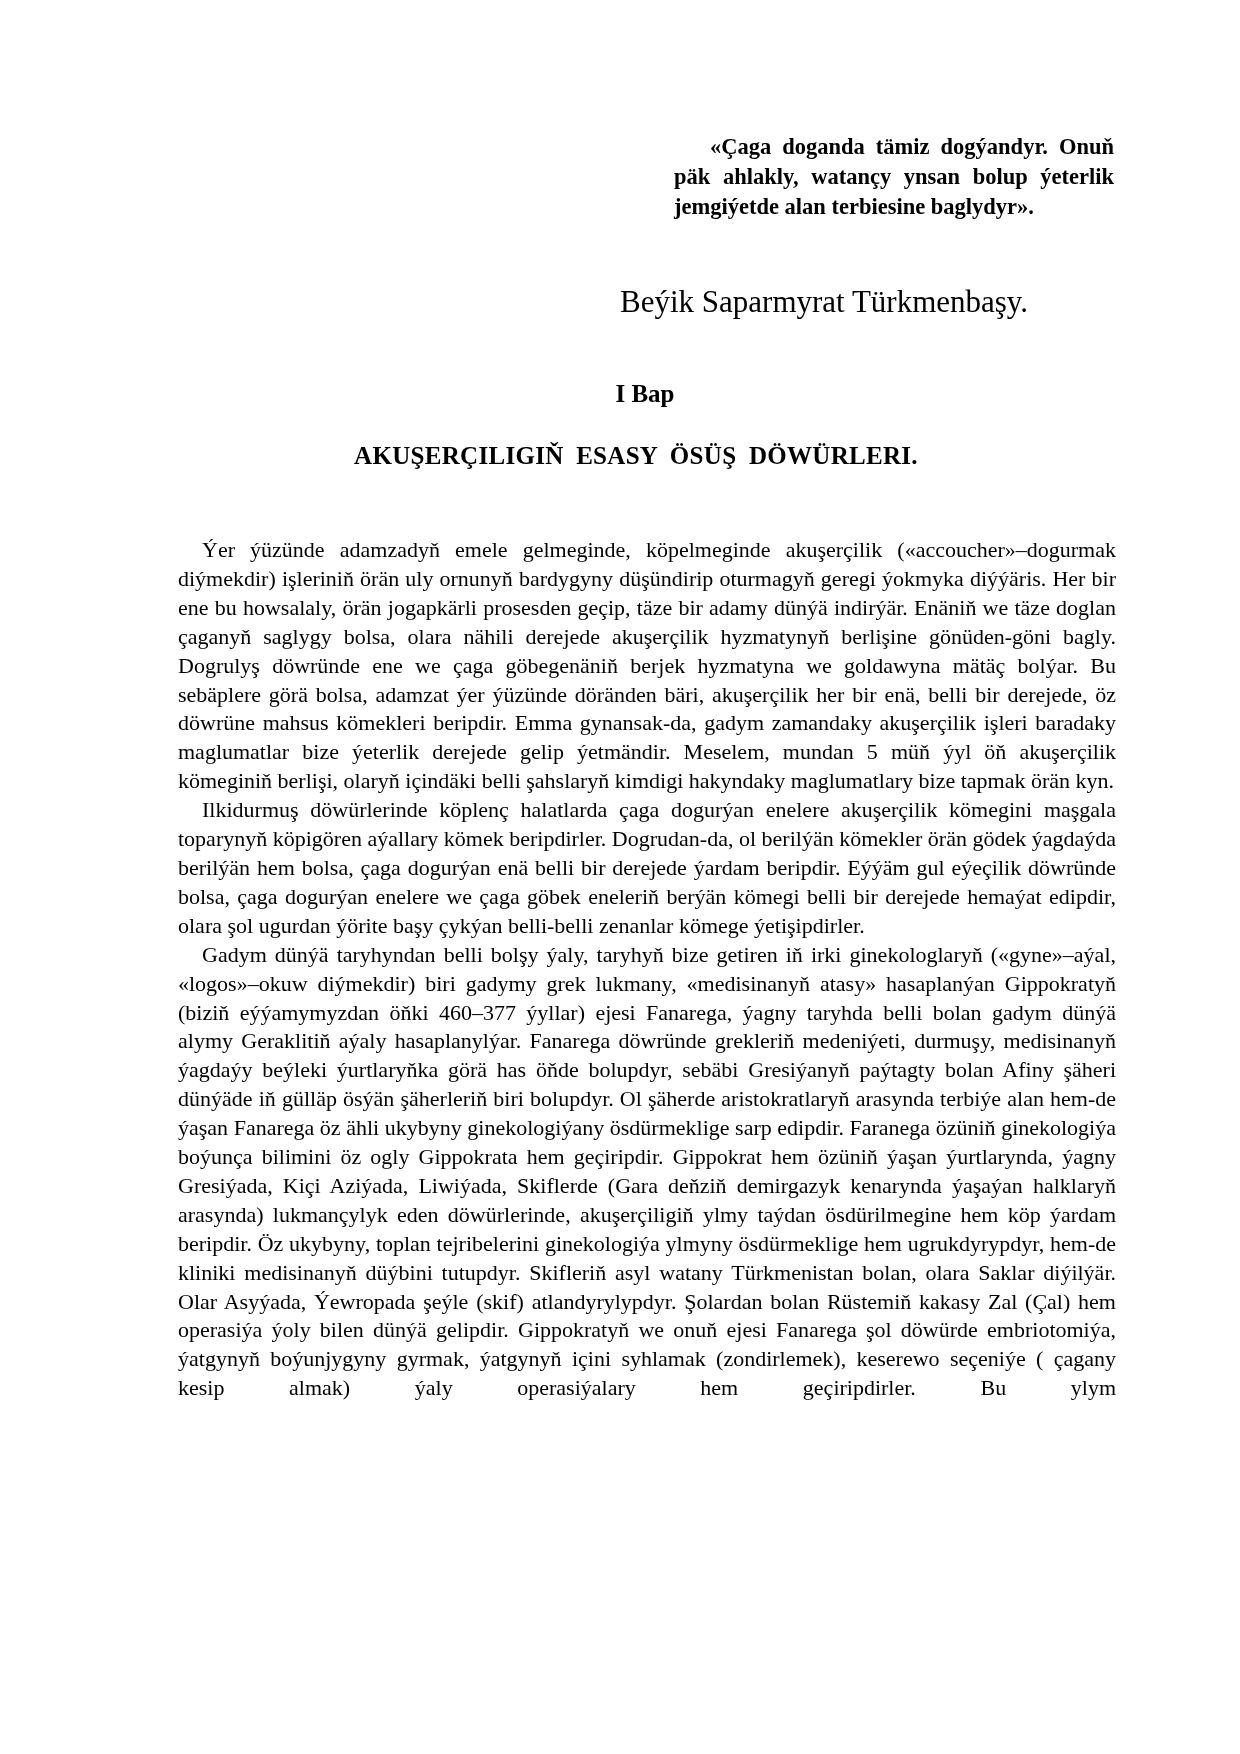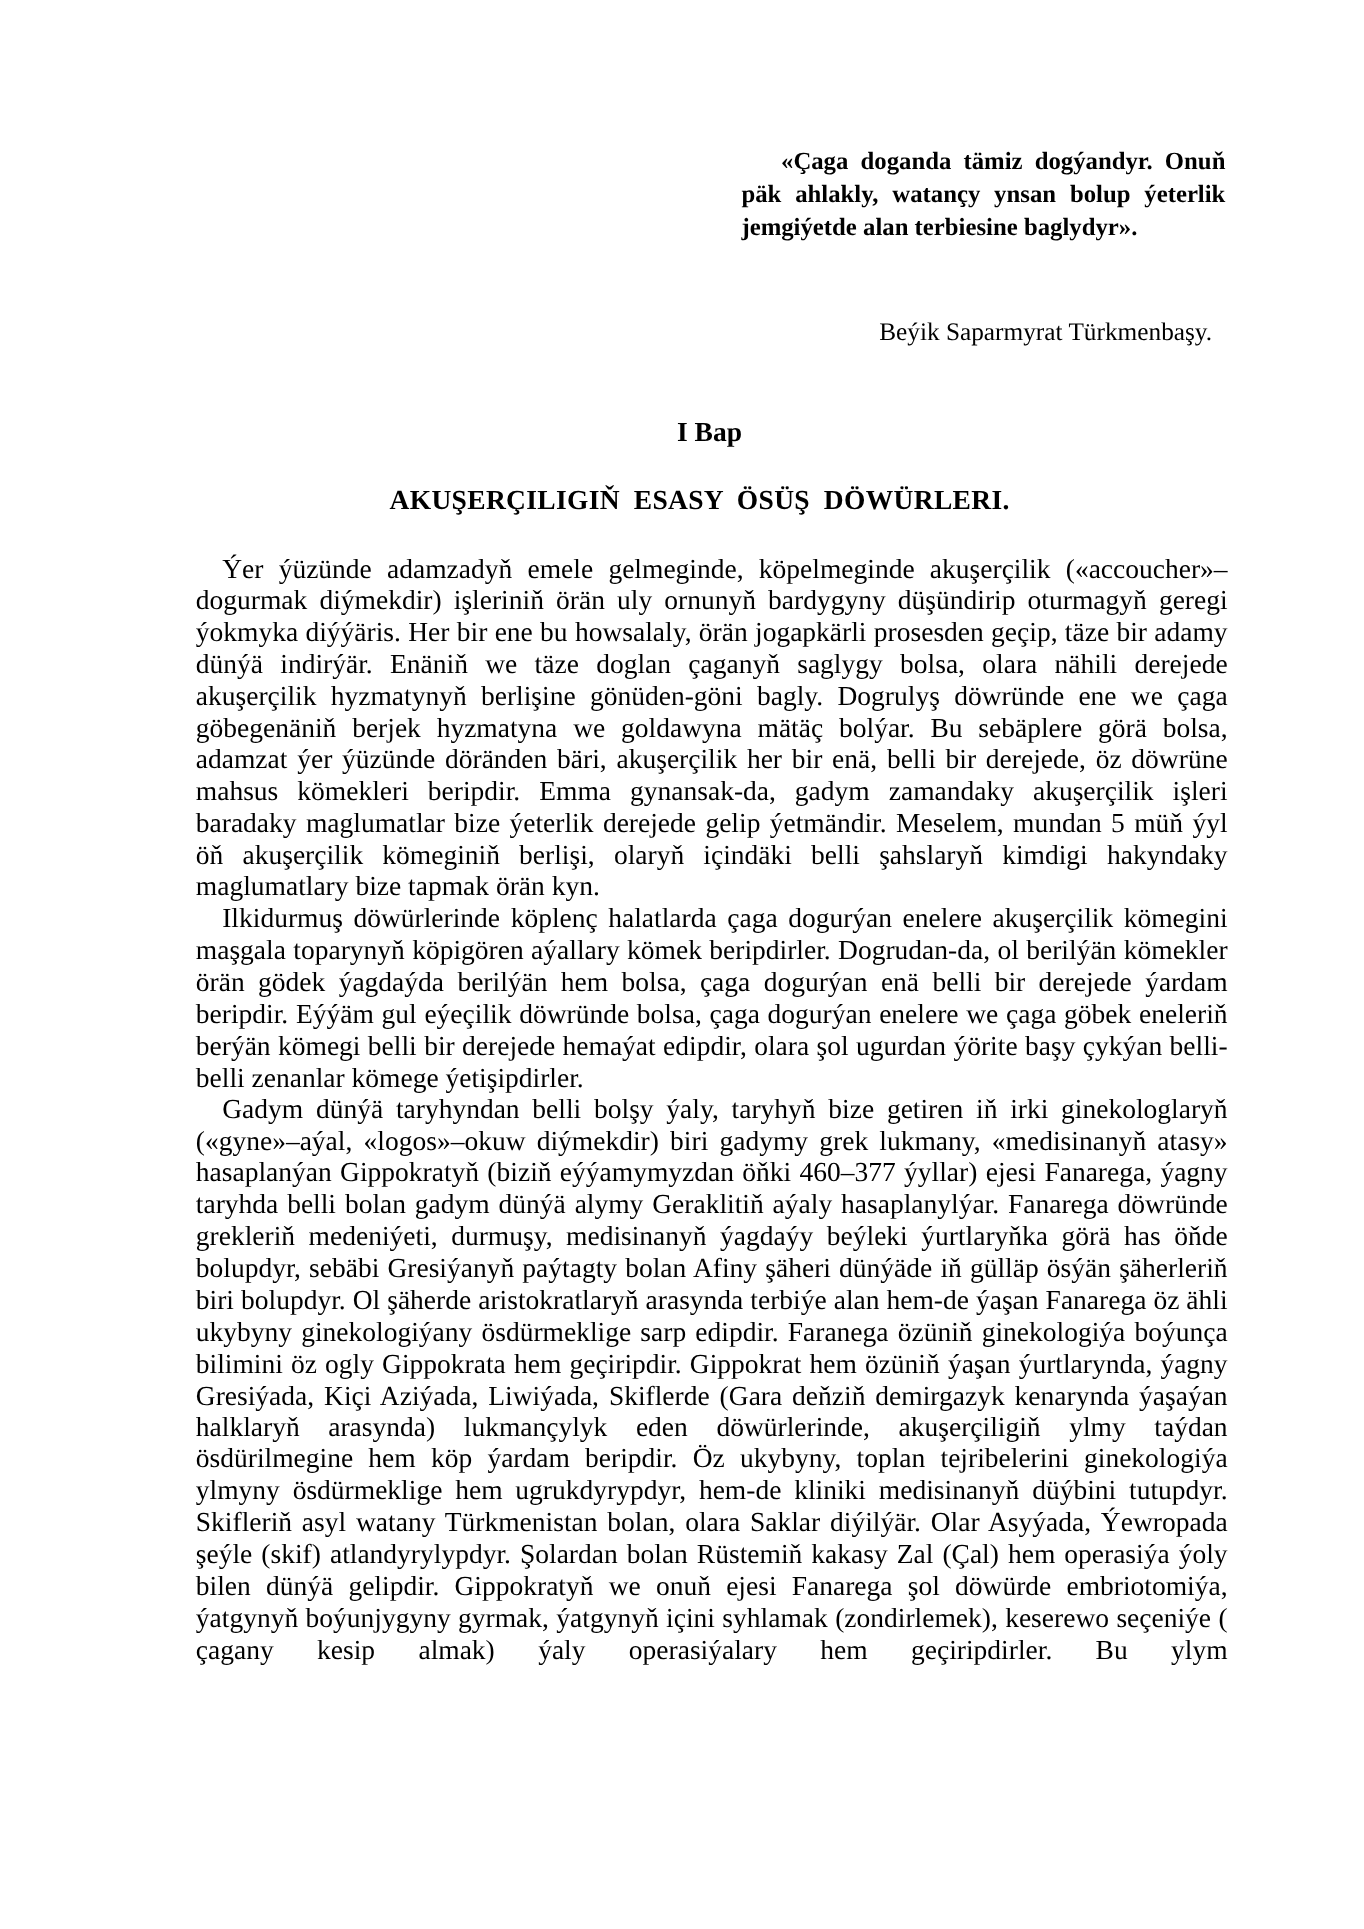--- a/index.html
+++ b/index.html
@@ -8,34 +8,34 @@
       font-family: "Liberation Serif", "DejaVu Serif", serif; color: #000;
     }
     .epigraph {
       position: absolute; left: 674px; top: 132px; width: 440px;
       font-weight: bold; font-size: 22.5px; line-height: 30px;
       text-align: justify; text-align-last: left;
     }
     .epigraph .indent { display: inline-block; width: 36px; }
     .author {
       position: absolute; left: 620px; top: 287px; width: 482px;
-      text-align: right; font-size: 23px; line-height: 30px;
+      text-align: left; font-size: 31px; line-height: 30px;
     }
     .chapter {
       position: absolute; left: 0; top: 378px; width: 1240px; text-align: center;
       font-weight: bold; font-size: 25px; line-height: 32px; padding-left: 25px;
     }
     .title {
       position: absolute; left: 0; top: 440px; width: 1240px; text-align: center;
       font-weight: bold; font-size: 25px; line-height: 32px; letter-spacing: 0.3px;
     }
     .title div { word-spacing: 6px; margin-left: 32px; }
     .body-text {
-      position: absolute; left: 178px; top: 504px; width: 938px;
-      font-size: 25px; line-height: 28.9px;
+      position: absolute; left: 178px; top: 536px; width: 938px;
+      font-size: 22px; line-height: 28.9px;
     }
     .para {
       margin: 0; text-align: justify; text-indent: 24px;
     }
   </style>
 </head>
 <body>
 
 <div class="epigraph"><span class="indent"></span><span>«Çaga doganda tämiz dogýandyr. Onuň päk ahlakly, watançy ynsan bolup ýeterlik jemgiýetde alan terbiesine baglydyr».</span></div>
 

